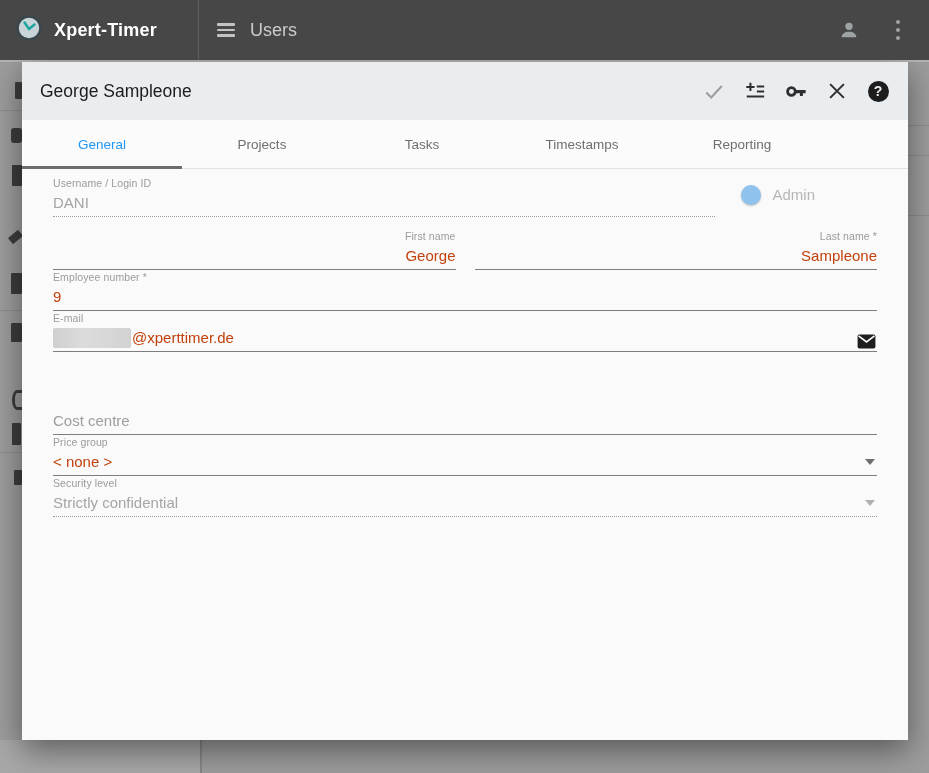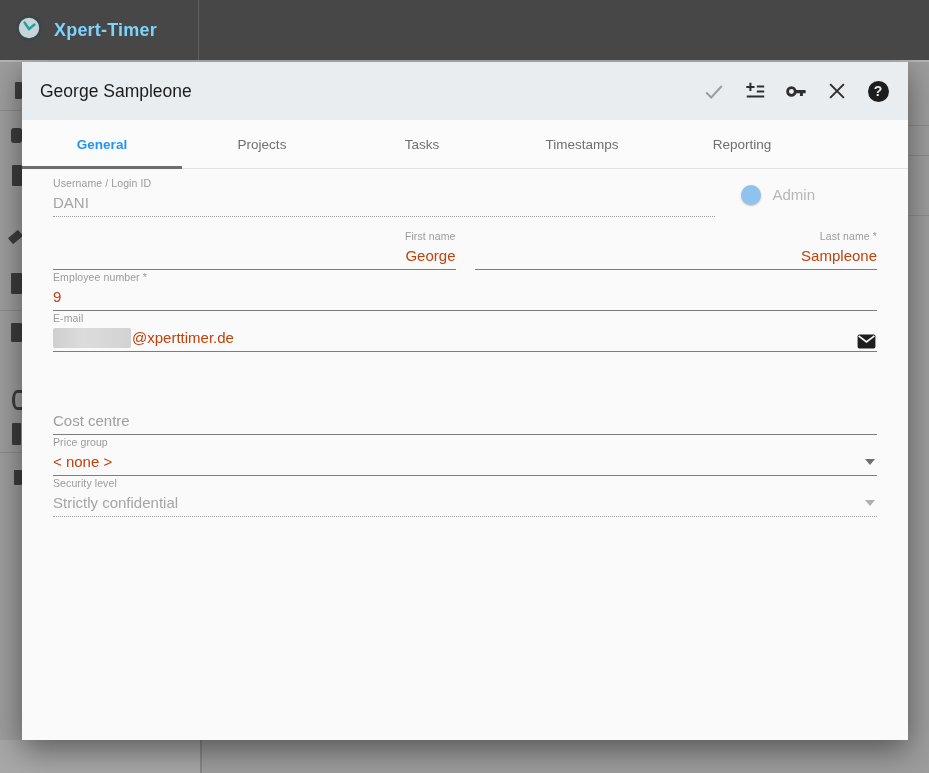--- a/index.html
+++ b/index.html
@@ -4,21 +4,21 @@
 <style>
   html,body{margin:0;padding:0;}
   body{
     width:929px;height:773px;position:relative;overflow:hidden;
     font-family:"Liberation Sans", sans-serif;
     background:#9d9d9d;
   }
   
   .appbar{position:absolute;top:0;left:0;width:929px;height:60px;background:#474747;display:flex;z-index:30;}
   .appbar .brand{width:199px;box-sizing:border-box;border-right:1px solid #5e5e5e;display:flex;align-items:center;padding-left:15px;gap:11px;}
-  .brand-text{font-size:18px;font-weight:bold;color:#7dd3fc;letter-spacing:.2px;}
+  .brand-text{font-size:18px;font-weight:bold;color:#ffffff;letter-spacing:.2px;}
   .appbar .main{flex:1;display:flex;align-items:center;padding:0 14px 0 18px;gap:15px;}
   .page-title{font-size:18px;font-weight:500;color:#cbcbcb;}
   .spacer{flex:1;}
   .hamburger{display:flex;flex-direction:column;gap:3px;cursor:pointer;}
   .hamburger i{display:block;width:18px;height:2.4px;background:#c3c3c3;border-radius:1px;}
   .iconbtn{width:34px;height:34px;display:flex;align-items:center;justify-content:center;cursor:pointer;}
   .kebab{display:flex;flex-direction:column;gap:3.5px;}
   .kebab i{width:4.4px;height:4.4px;border-radius:50%;background:#9da2a4;}
   
   .underlay{position:absolute;top:60px;left:0;width:929px;height:713px;background:#9d9d9d;z-index:1;}
@@ -33,21 +33,21 @@
     box-shadow:0 10px 30px rgba(0,0,0,.45);z-index:20;display:flex;flex-direction:column;overflow:hidden;}
   .dlg-header{height:58px;flex:0 0 58px;background:#e9edf0;display:flex;align-items:center;padding:0 19px 0 18px;}
   .dlg-title{font-size:17.5px;font-weight:500;color:#1c1c1c;flex:1;}
   .dlg-actions{display:flex;align-items:center;gap:19px;}
   .act{width:22px;height:22px;display:flex;align-items:center;justify-content:center;cursor:pointer;}
   .help-circle{width:21px;height:21px;border-radius:50%;background:#1d1d1d;color:#e9edf0;font-size:14px;font-weight:bold;
     display:flex;align-items:center;justify-content:center;line-height:1;}
   
   .tabs{height:48px;flex:0 0 48px;background:#fbfbfb;display:flex;border-bottom:1px solid #e3e3e3;}
   .tab{width:160px;display:flex;align-items:center;justify-content:center;font-size:13.5px;color:#6f6f6f;cursor:pointer;position:relative;}
-  .tab.active{color:#2196f3;font-weight:700;}
+  .tab.active{color:#2196f3;font-weight:400;}
   .tab.active::after{content:"";position:absolute;left:0;right:0;bottom:-1px;height:3px;background:#6d6d6d;}
   
   .dlg-body{flex:1;background:#fafafa;padding:0 31px;position:relative;}
   .field{position:relative;}
   .flabel{font-size:10.5px;color:#9b9b9b;letter-spacing:.1px;height:14px;line-height:14px;}
   .fvalue{font-size:15px;color:#c2410c;height:26px;line-height:26px;border-bottom:1px solid #7d7d7d;position:relative;white-space:nowrap;}
   .fvalue.dotted{border-bottom:1px dotted #9e9e9e;}
   .fvalue.disabled{color:#a5a5a5;}
   .fvalue.placeholder{color:#9e9e9e;}
   .f-username{margin-top:7px;width:662px;}
@@ -98,20 +98,42 @@
   <div class="brand">
     <span>
       <svg width="28" height="28" viewBox="0 0 28 28">
         <circle cx="14" cy="14" r="11.5" fill="#c9d4d8" stroke="#39474c" stroke-width="2.6"></circle>
         <path d="M14 15 L9.5 8.5" stroke="#1ba69d" stroke-width="2.4" fill="none" stroke-linecap="round"></path>
         <path d="M14 15 L19.5 10.5" stroke="#1ba69d" stroke-width="2.4" fill="none" stroke-linecap="round"></path>
       </svg>
     </span>
     <span class="brand-text">Xpert-Timer</span>
   </div>
+  <div class="main">
+    <span class="hamburger">
+        <i></i>
+        <i></i>
+        <i></i>
+      </span>
+    <span class="page-title">Users</span>
+    <span class="spacer"></span>
+    <span class="iconbtn">
+      <svg width="22" height="22" viewBox="0 0 24 24">
+        <circle cx="12" cy="8" r="4" fill="#9da2a4"></circle>
+        <path d="M4 20c0-4 3.6-6.2 8-6.2s8 2.2 8 6.2z" fill="#9da2a4"></path>
+      </svg>
+    </span>
+    <span class="iconbtn">
+      <span class="kebab">
+          <i></i>
+          <i></i>
+          <i></i>
+        </span>
+    </span>
+  </div>
 </div>
 
 <div class="dialog">
 
   <div class="dlg-header">
     <span class="dlg-title">George Sampleone</span>
     <span class="dlg-actions">
       <span class="act">
         <svg width="23" height="23" viewBox="0 0 24 24">
             <path d="M3.5 13l5.5 5.5L20.5 6" stroke="#9e9e9e" stroke-width="2.3" fill="none"></path>

